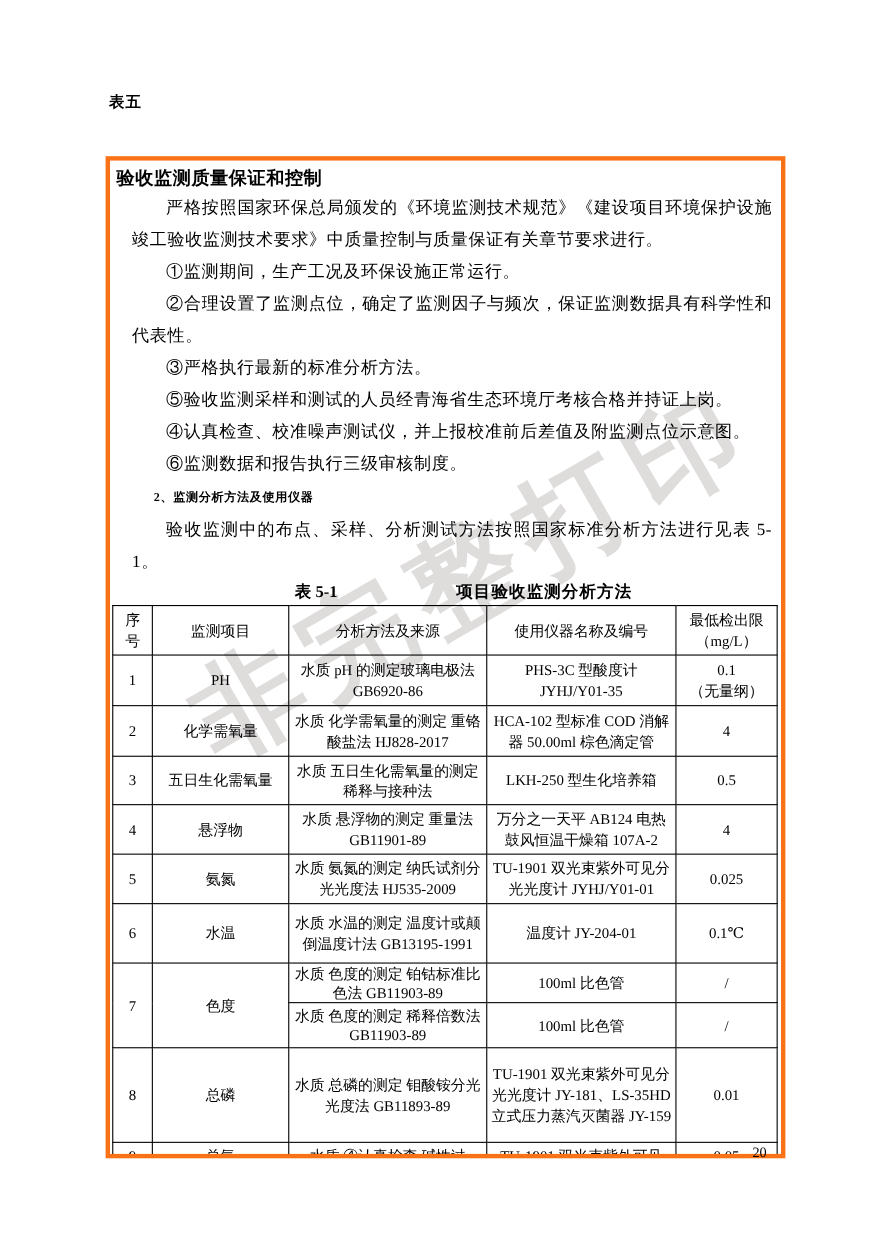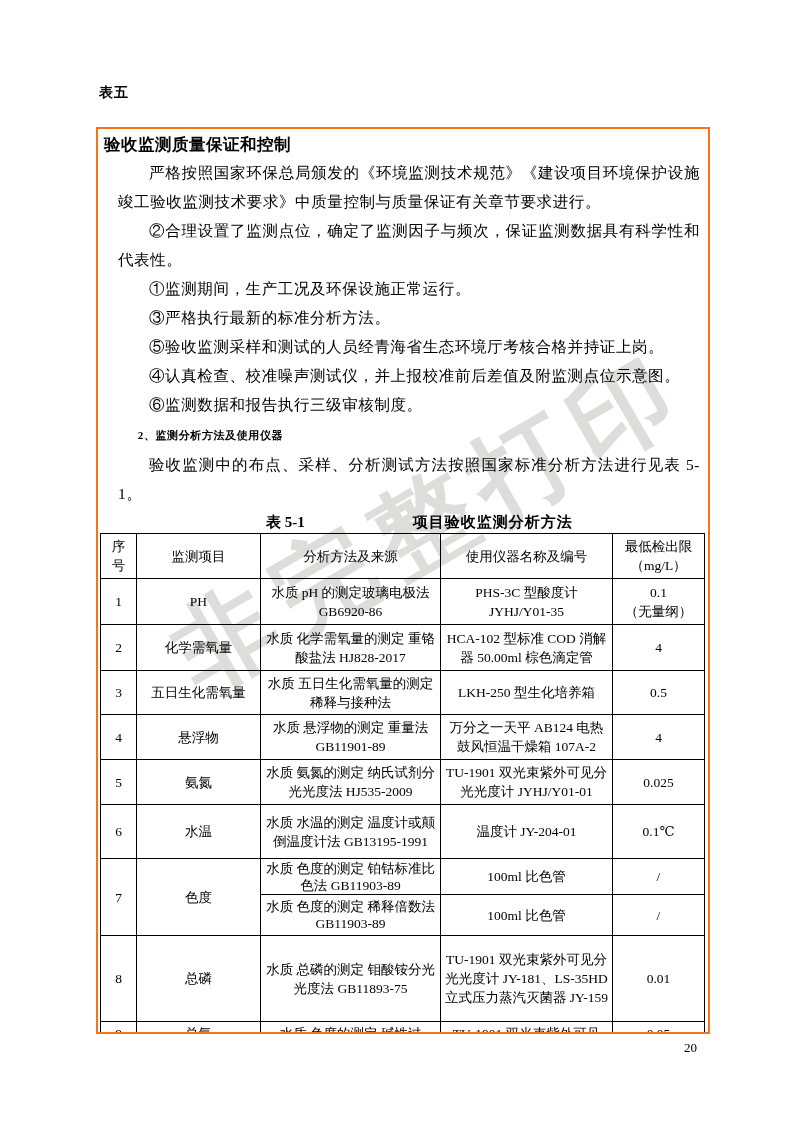--- a/index.html
+++ b/index.html
@@ -26,23 +26,23 @@
   }
   .content{position:relative;z-index:1;}
   .doc-title{
     position:absolute;
     left:99px;top:84px;
     font-size:14px;font-weight:bold;
     letter-spacing:1px;
   }
   .main-box{
     position:absolute;
-    left:96px;top:127px;
+    left:96px;top:142px;
     width:610px;height:903px;
-    border:2px solid #f97316;
+    border:4px solid #f97316;
     overflow:hidden;
   }
   .box-heading{
     font-size:16.5px;font-weight:bold;
     padding:3px 8px 0 6px;
     line-height:26px;
     letter-spacing:0.5px;
   }
   .box-text{padding:0 8px;margin-left:12px;}
   .para{
@@ -116,22 +116,22 @@
 
   <div class="content">
 
     <div class="doc-title">表五</div>
 
     <div class="main-box">
       <div class="box-heading">验收监测质量保证和控制</div>
 
       <div class="box-text">
         <p class="para">严格按照国家环保总局颁发的《环境监测技术规范》《建设项目环境保护设施竣工验收监测技术要求》中质量控制与质量保证有关章节要求进行。</p>
+        <p class="para">①监测期间，生产工况及环保设施正常运行。</p>
         <p class="para">②合理设置了监测点位，确定了监测因子与频次，保证监测数据具有科学性和代表性。</p>
-        <p class="para">①监测期间，生产工况及环保设施正常运行。</p>
         <p class="para">③严格执行最新的标准分析方法。</p>
         <p class="para">⑤验收监测采样和测试的人员经青海省生态环境厅考核合格并持证上岗。</p>
         <p class="para">④认真检查、校准噪声测试仪，并上报校准前后差值及附监测点位示意图。</p>
         <p class="para">⑥监测数据和报告执行三级审核制度。</p>
         <p class="section-heading">2、监测分析方法及使用仪器</p>
         <p class="para">验收监测中的布点、采样、分析测试方法按照国家标准分析方法进行见表 5-1。</p>
       </div>
 
       <div class="table-caption">
         <span class="caption-no">表 5-1</span>
@@ -209,28 +209,28 @@
             <td>/</td>
           </tr>
           <tr class="h-r6b">
             <td>水质 色度的测定 稀释倍数法 GB11903-89</td>
             <td>100ml 比色管</td>
             <td>/</td>
           </tr>
           <tr class="h-r7">
             <td>8</td>
             <td>总磷</td>
-            <td>水质 总磷的测定 钼酸铵分光光度法 GB11893-75</td>
+            <td>水质 总磷的测定 钼酸铵分光光度法 GB11893-89</td>
             <td>TU-1901 双光束紫外可见分光光度计 JY-181、LS-35HD 立式压力蒸汽灭菌器 JY-159</td>
             <td>0.01</td>
           </tr>
           <tr class="h-r8">
             <td>9</td>
             <td>总氮</td>
-            <td>水质 色度的测定 碱性过</td>
+            <td>水质 ④认真检查 碱性过</td>
             <td>TU-1901 双光束紫外可见</td>
             <td>0.05</td>
           </tr>
         </tbody>
       </table>
     </div>
 
     <div class="page-number">20</div>
 
   </div>

